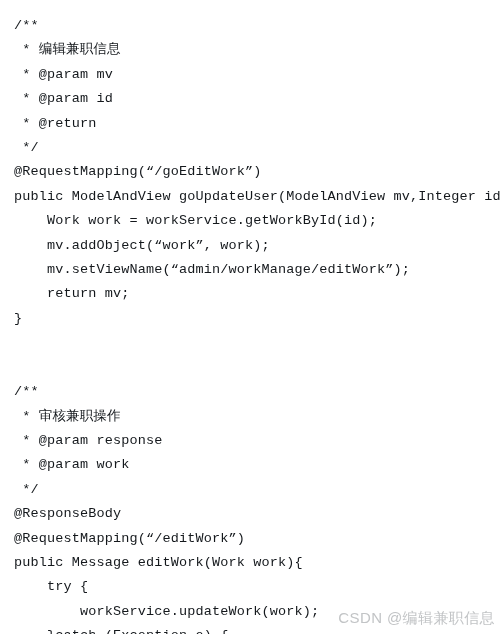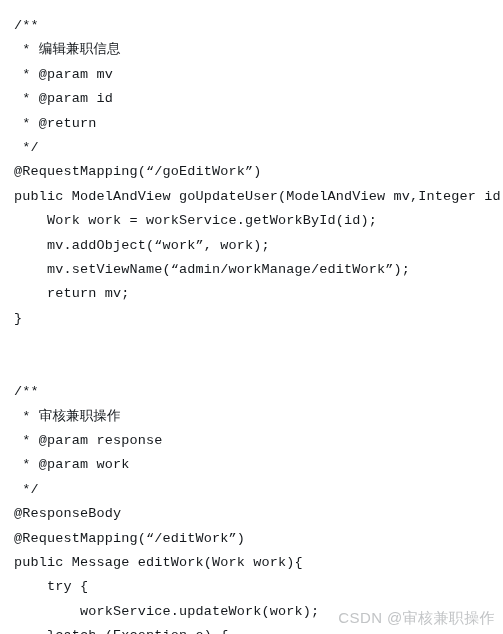--- a/index.html
+++ b/index.html
@@ -56,15 +56,15 @@
     user-select: none;
   }
 </style>
 </head>
 <body>
 
 <div id="code-figure">
 
   <pre id="code-block"><span class="code-line">/**</span><span class="code-line"> * 编辑兼职信息</span><span class="code-line"> * @param mv</span><span class="code-line"> * @param id</span><span class="code-line"> * @return</span><span class="code-line"> */</span><span class="code-line">@RequestMapping(“/goEditWork”)</span><span class="code-line">public ModelAndView goUpdateUser(ModelAndView mv,Integer id){</span><span class="code-line">    Work work = workService.getWorkById(id);</span><span class="code-line">    mv.addObject(“work”, work);</span><span class="code-line">    mv.setViewName(“admin/workManage/editWork”);</span><span class="code-line">    return mv;</span><span class="code-line">}</span><span class="code-line"></span><span class="code-line"></span><span class="code-line">/**</span><span class="code-line"> * 审核兼职操作</span><span class="code-line"> * @param response</span><span class="code-line"> * @param work</span><span class="code-line"> */</span><span class="code-line">@ResponseBody</span><span class="code-line">@RequestMapping(“/editWork”)</span><span class="code-line">public Message editWork(Work work){</span><span class="code-line">    try {</span><span class="code-line">        workService.updateWork(work);</span><span class="code-line">    }catch (Exception e) {</span></pre>
 
-  <div id="watermark">CSDN @审核兼职操作</div>
+  <div id="watermark">CSDN @编辑兼职信息</div>
 
 </div>
 
 </body></html>

